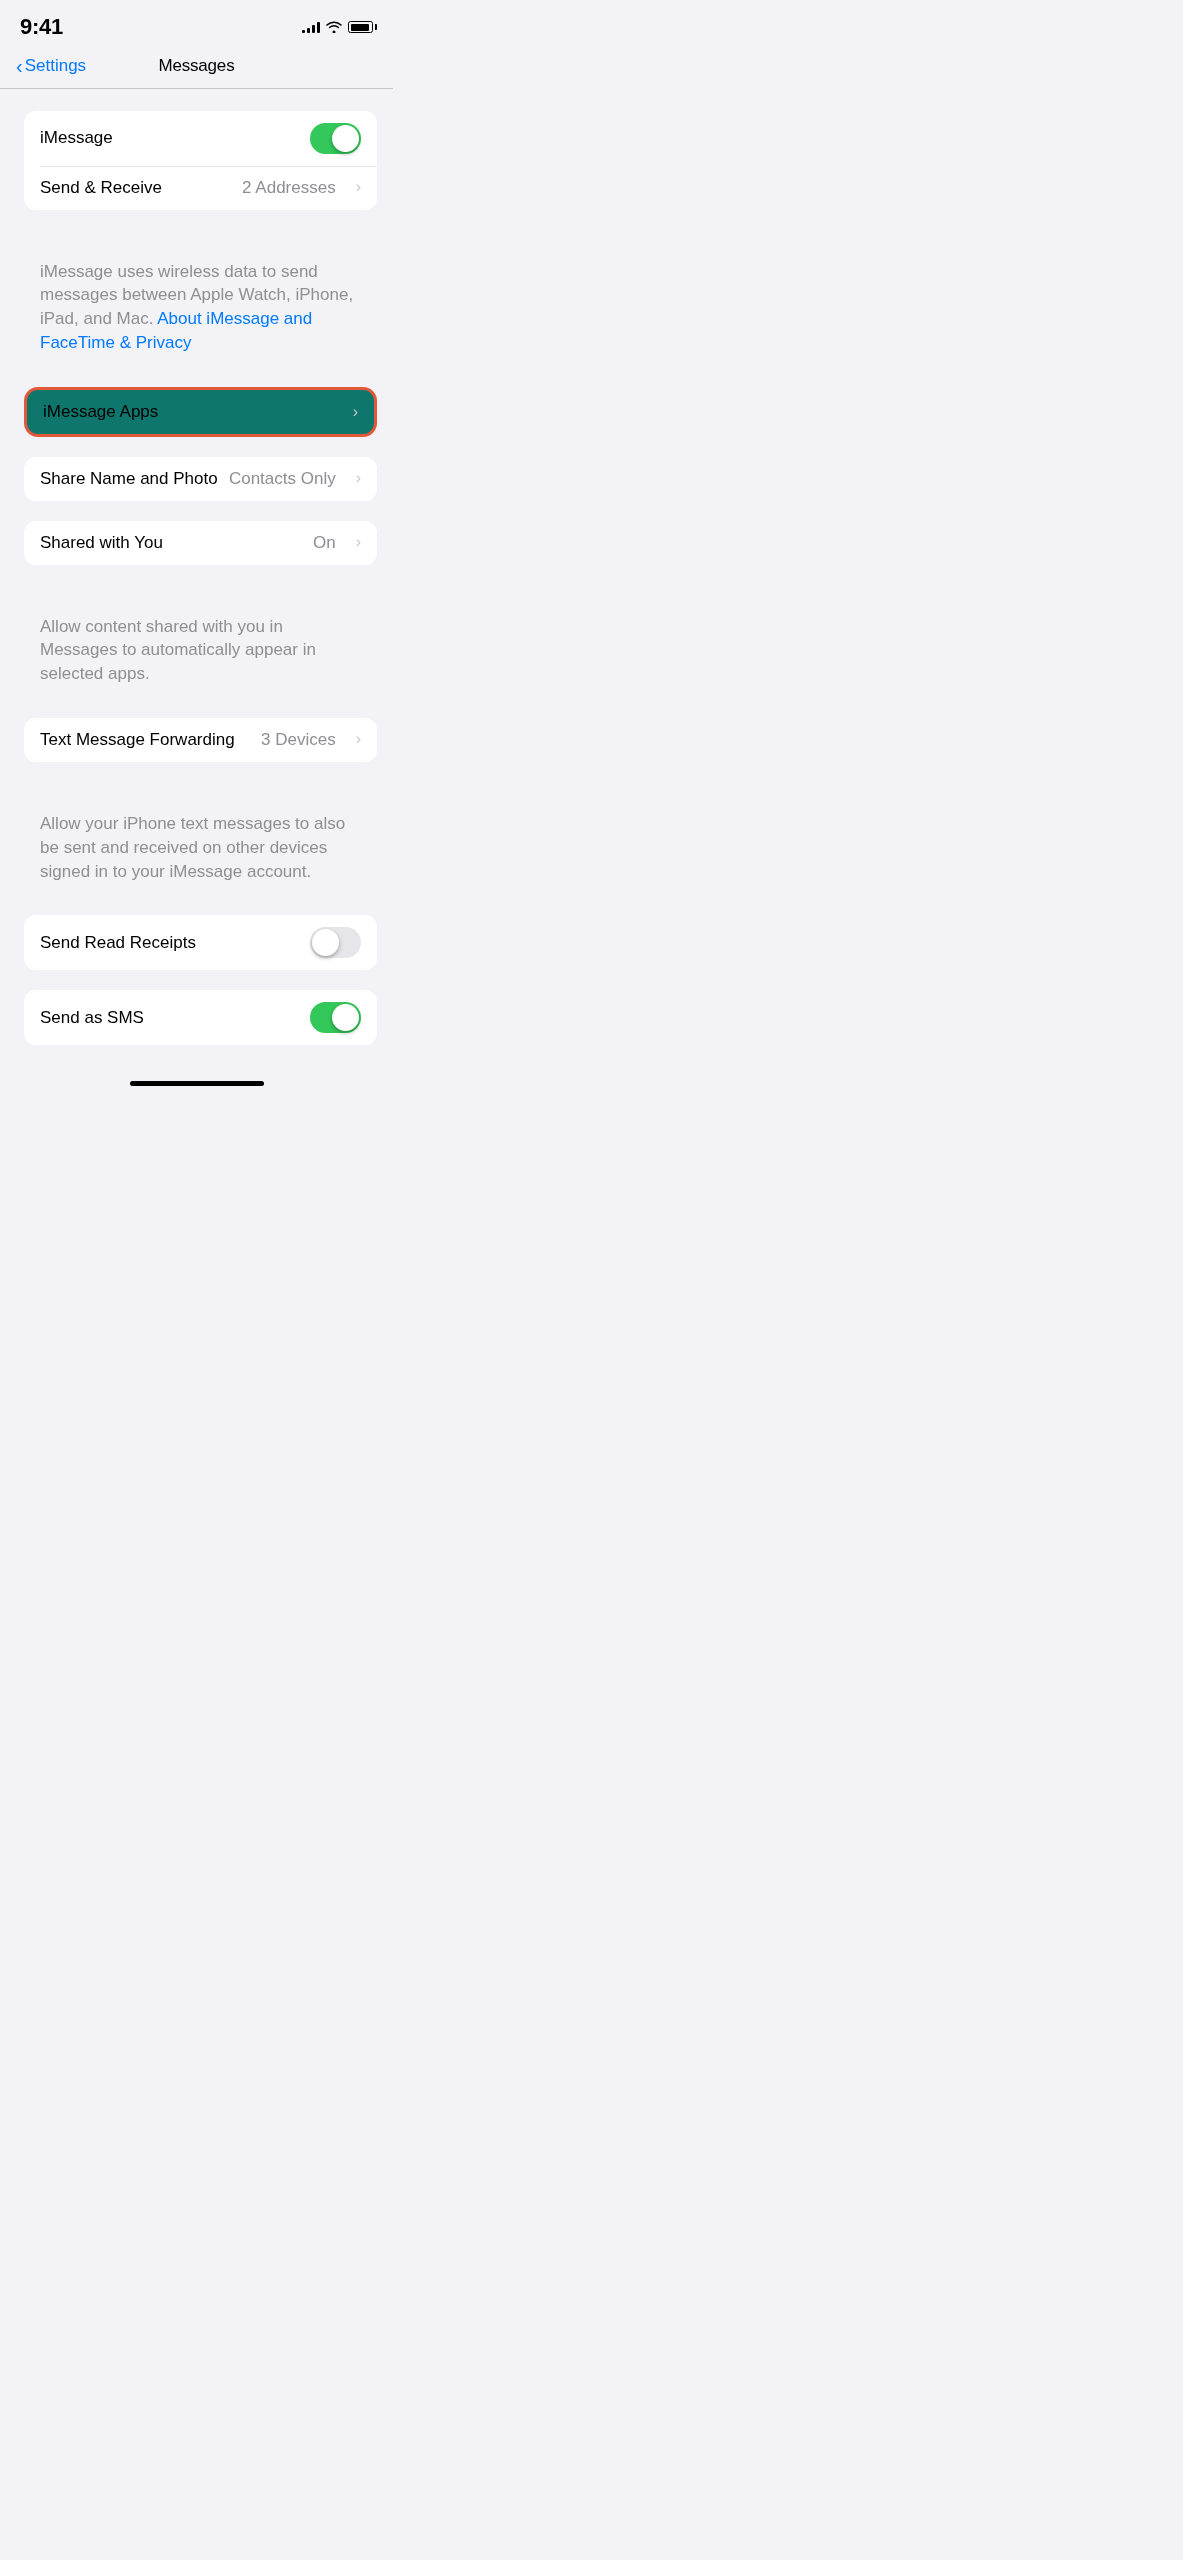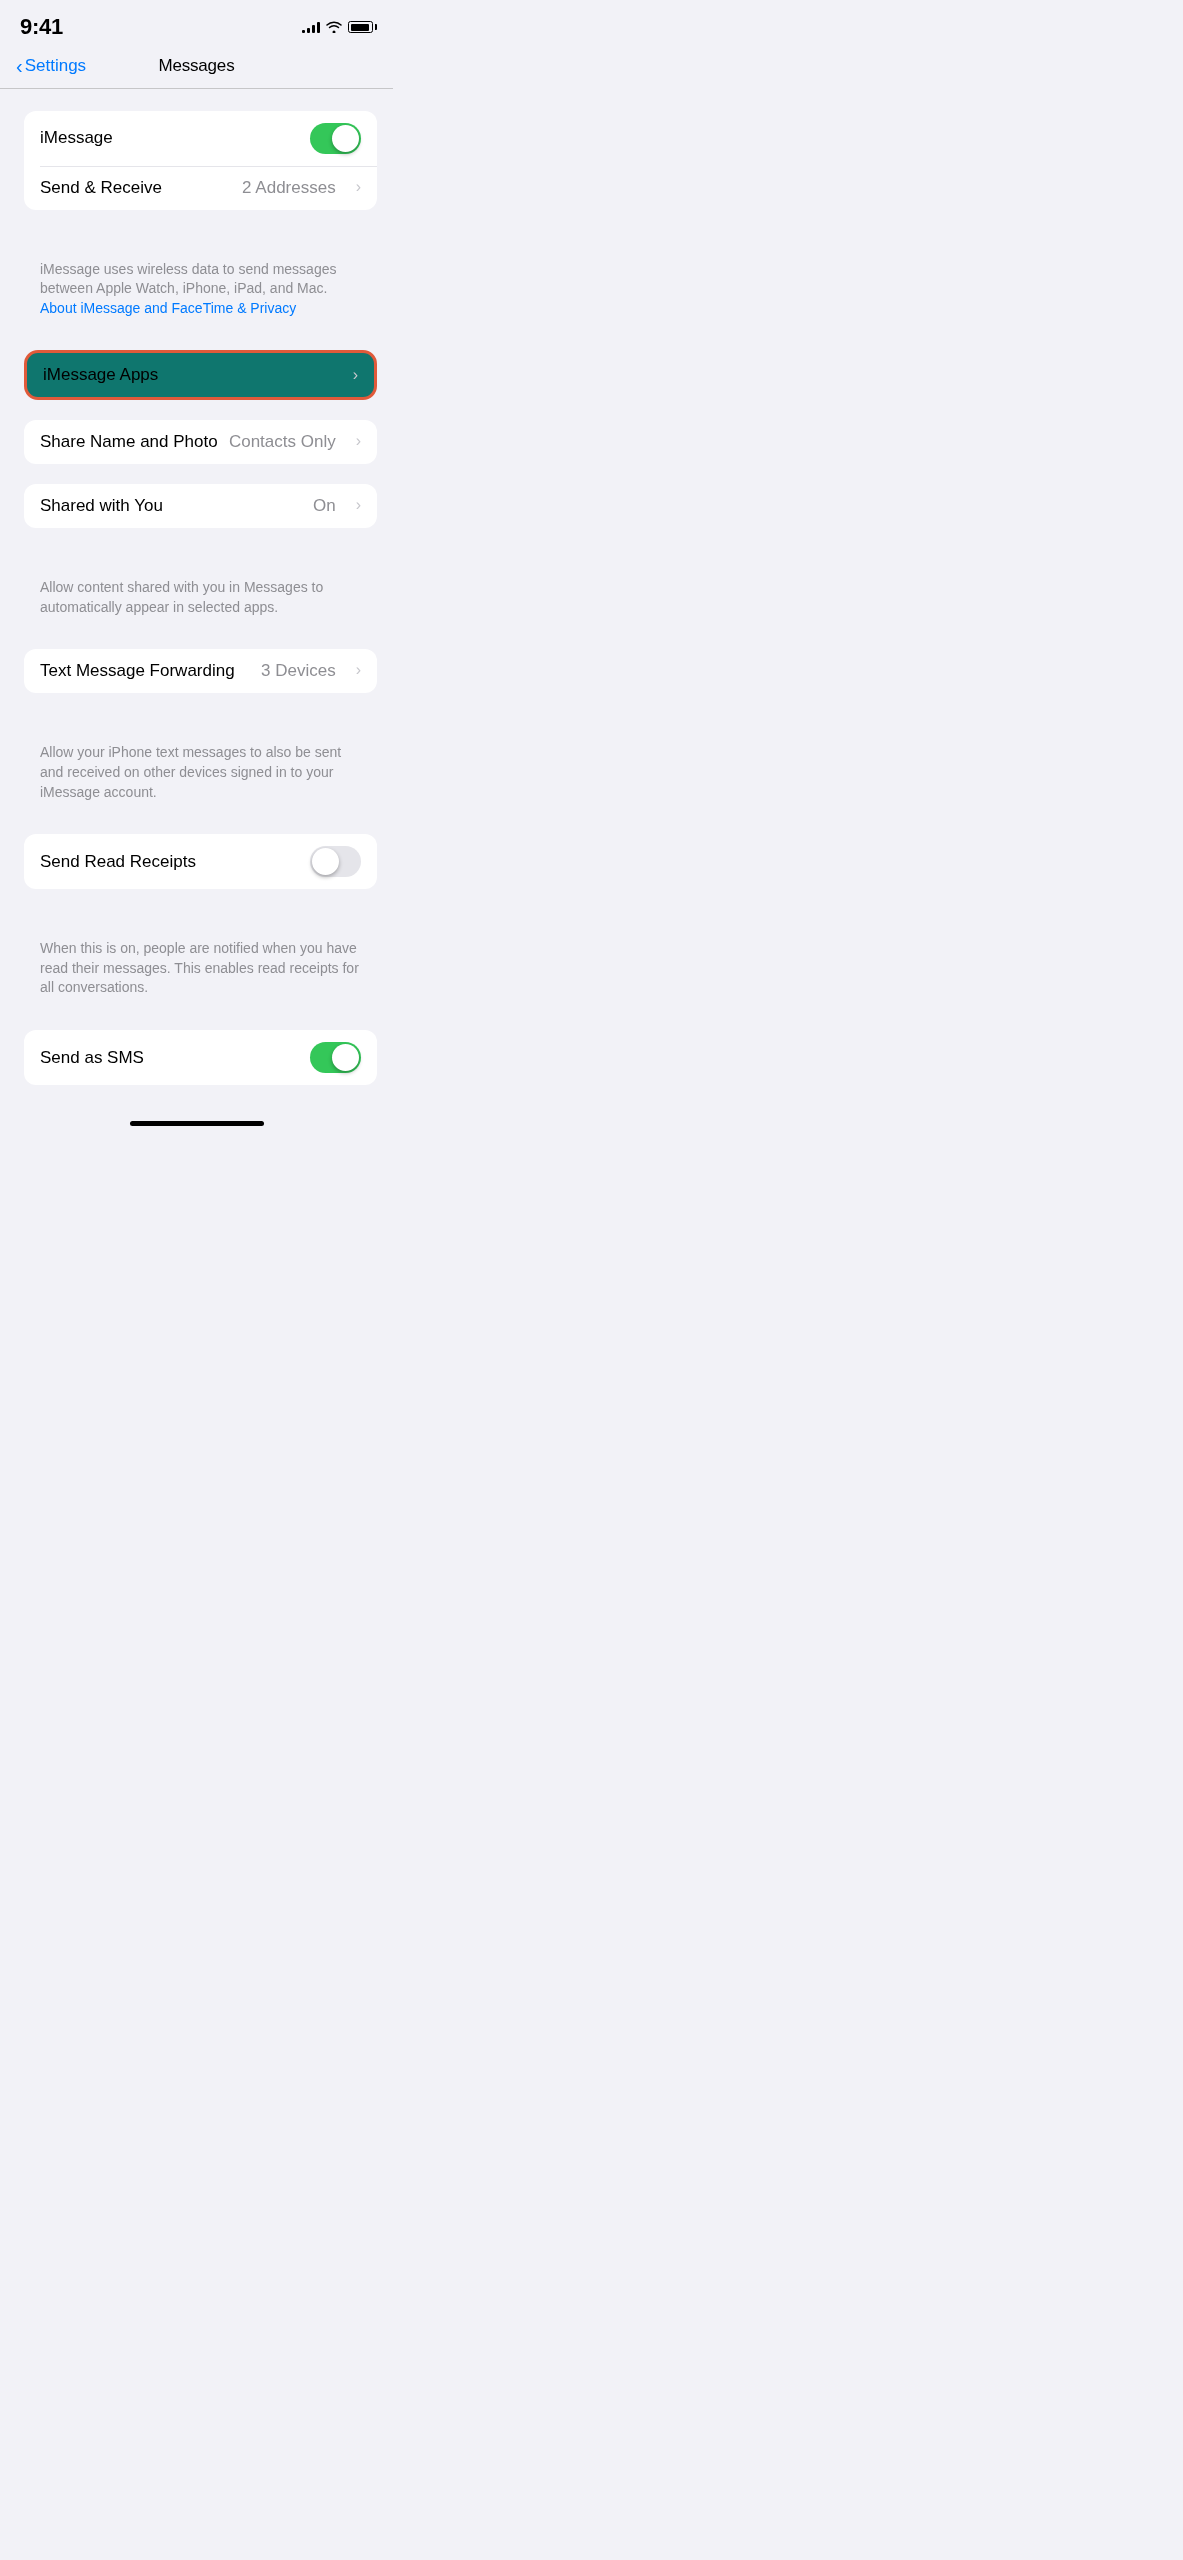--- a/index.html
+++ b/index.html
@@ -193,21 +193,21 @@
     }
     .toggle.on .toggle-thumb {
       left: 22px;
     }
     .toggle.off .toggle-thumb {
       left: 2px;
     }
 
     
     .description {
-      font-size: 14px;
+      font-size: 17px;
       color: #8e8e93;
       line-height: 1.4;
       padding: 6px 16px 12px 16px;
       margin-top: 44px;
     }
 
     .description a, .description .link {
       color: #007aff;
     }
 
@@ -355,21 +355,20 @@
 
   <div class="section-group">
     <div class="card">
       <div class="card-item">
         <span class="card-item-label">Send Read Receipts</span>
         <div class="toggle off">
           <div class="toggle-thumb"></div>
         </div>
       </div>
     </div>
-    <div class="description">When this is on, people are notified when you have read their messages. This enables read receipts for all conversations.</div>
   </div>
 
   <div class="section-group partial-row">
     <div class="card">
       <div class="card-item">
         <span class="card-item-label">Send as SMS</span>
         <div class="toggle on">
           <div class="toggle-thumb"></div>
         </div>
       </div>

